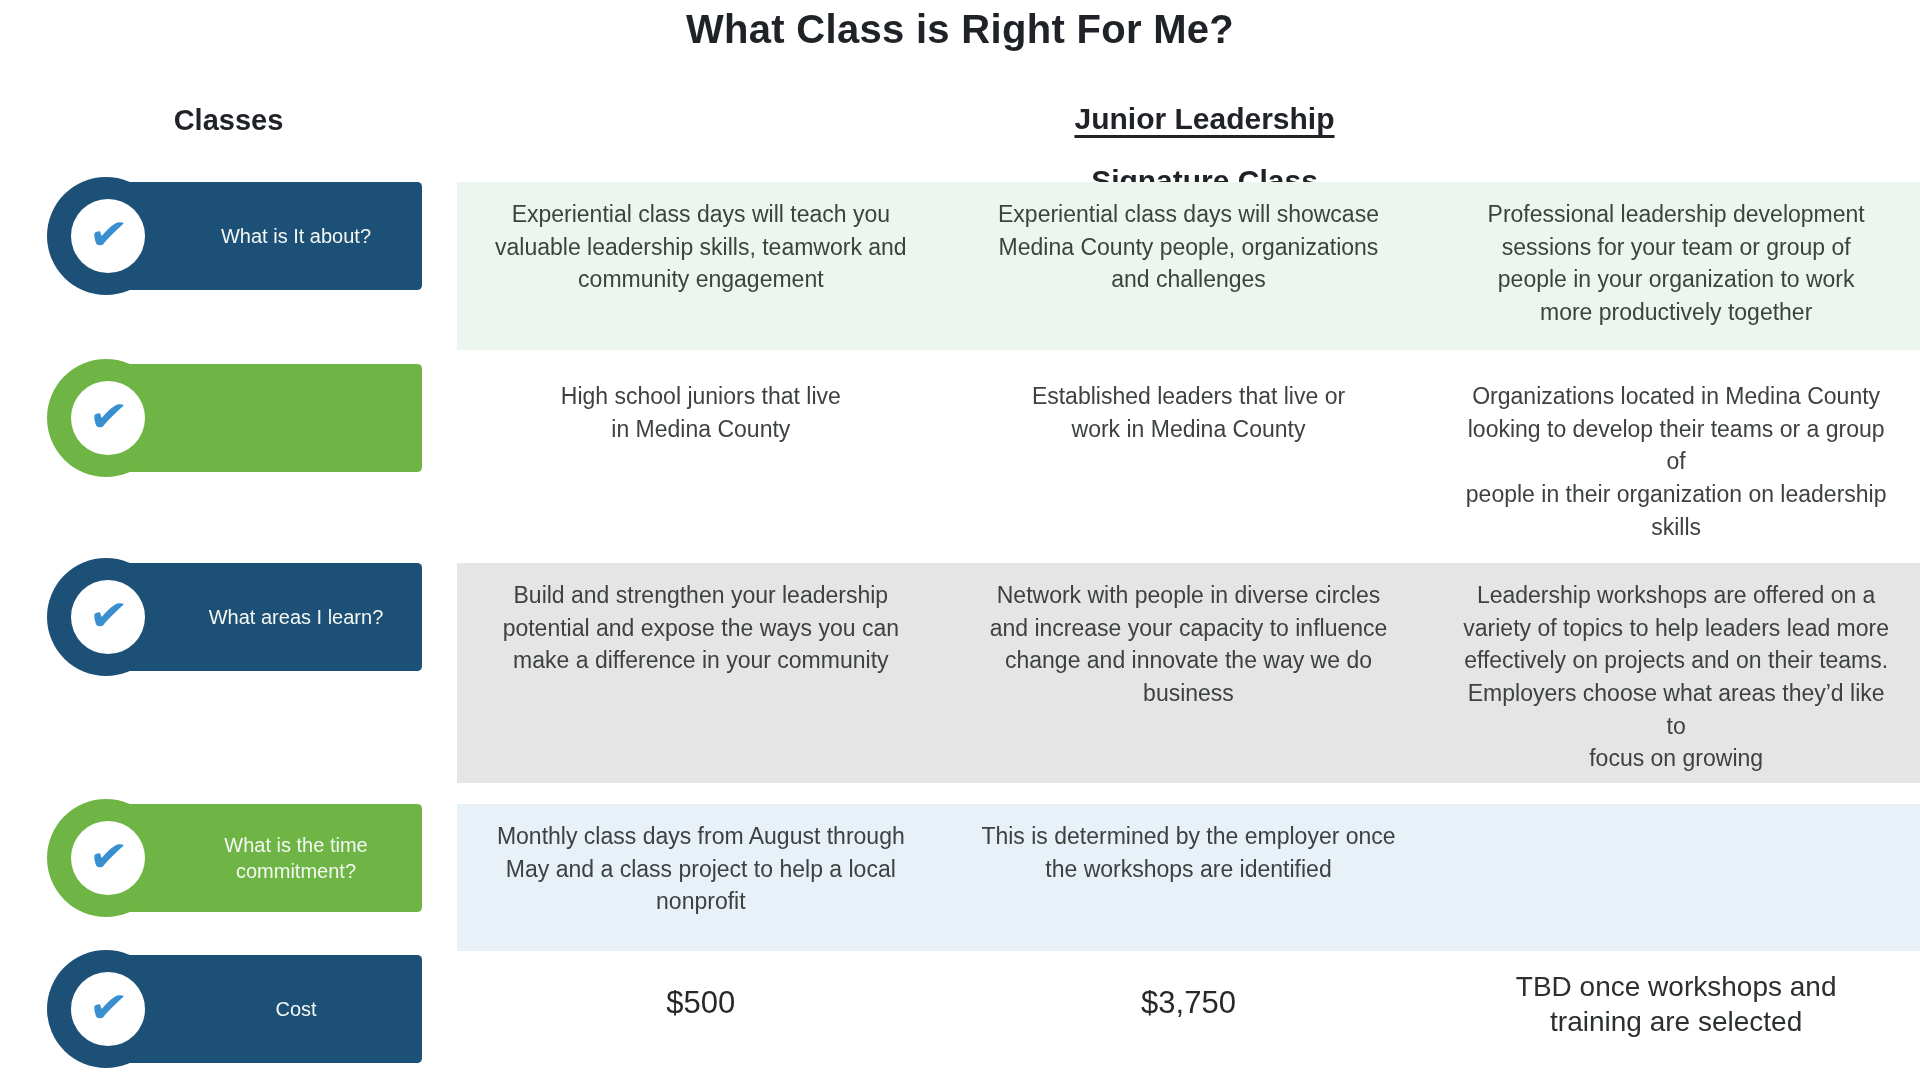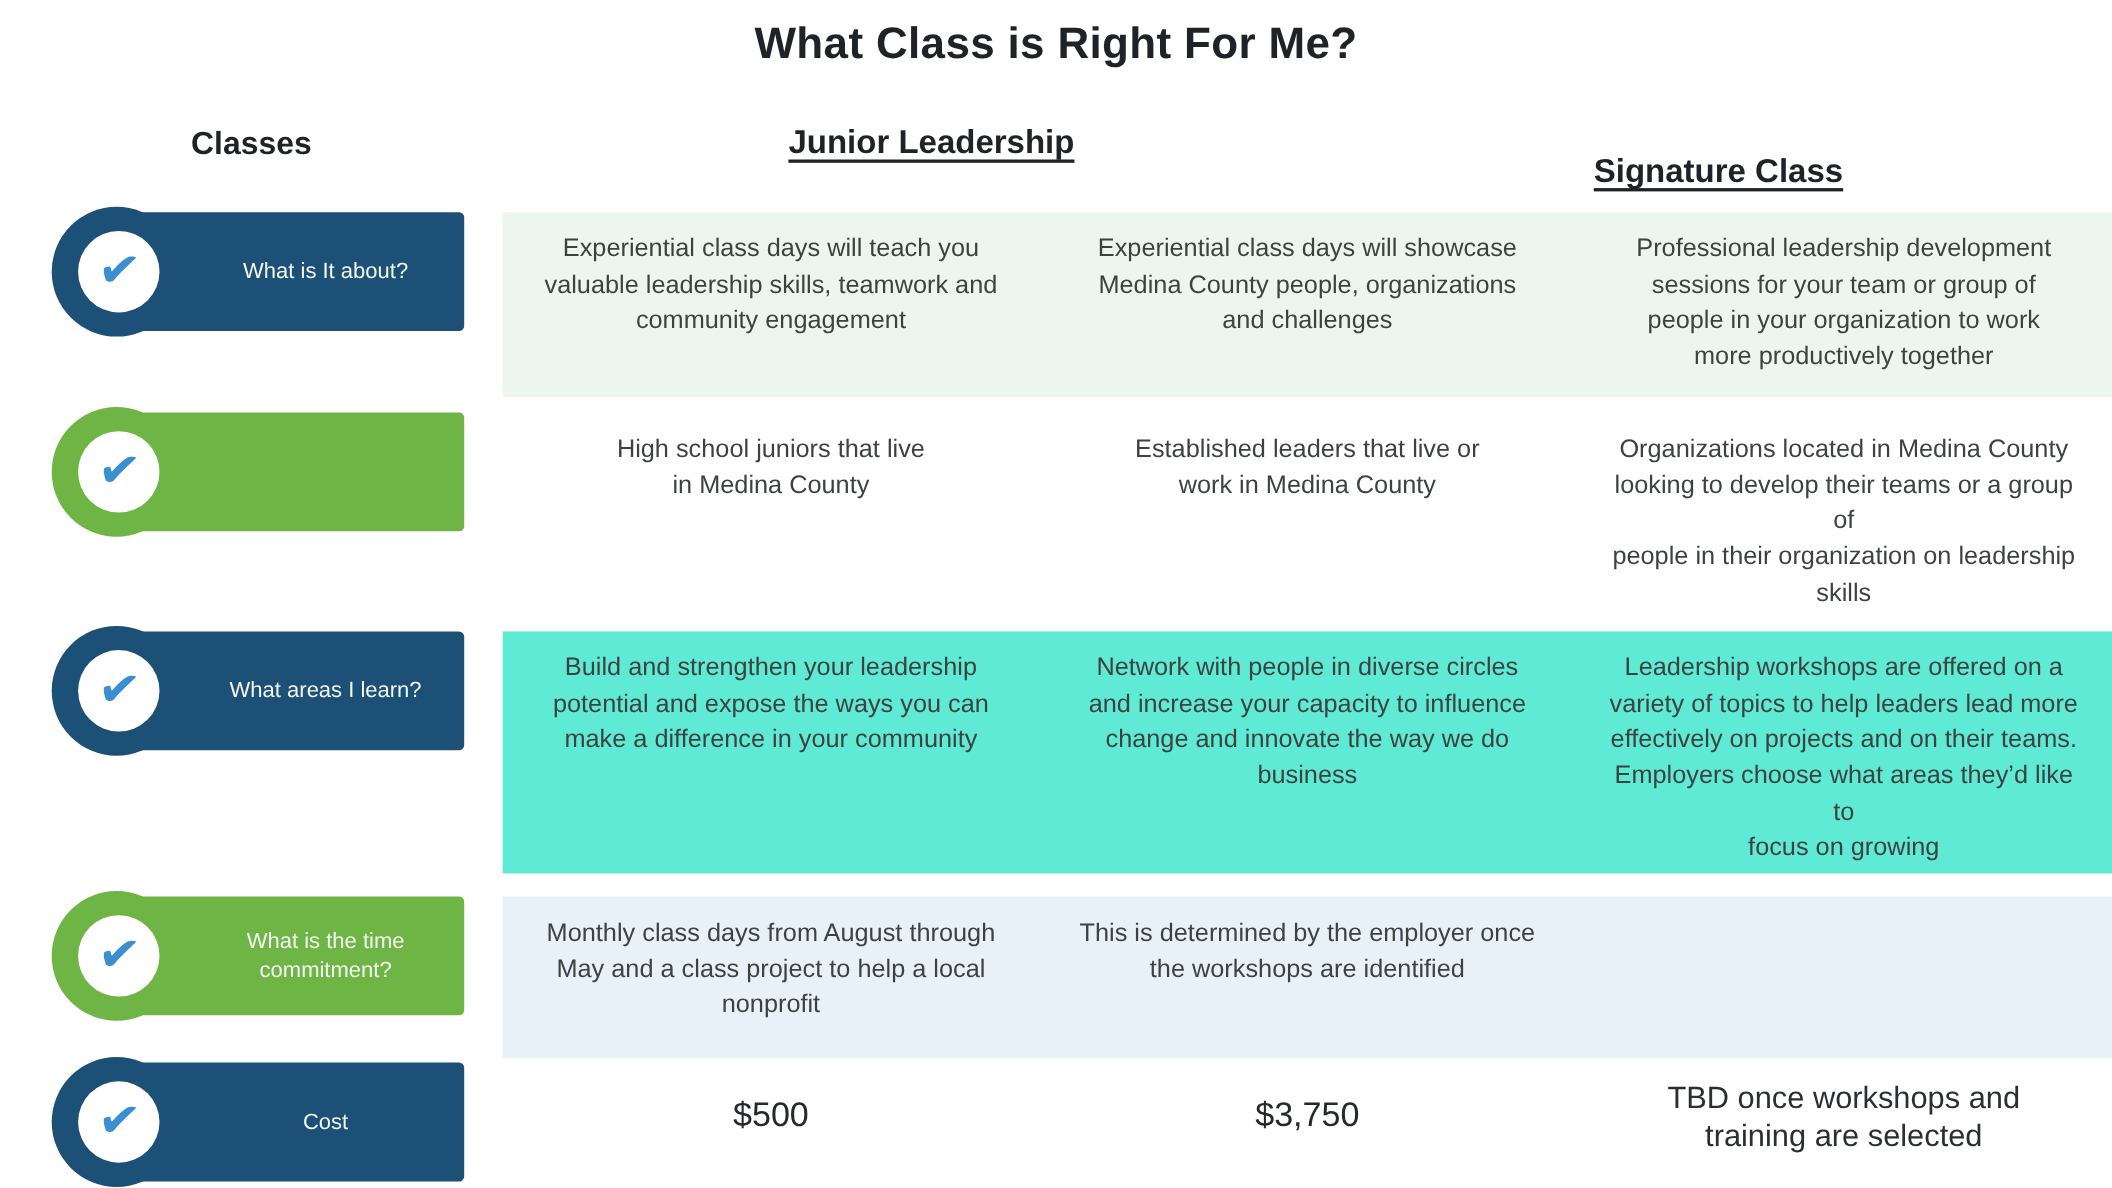--- a/index.html
+++ b/index.html
@@ -10,21 +10,21 @@
     overflow: hidden;
     background: #ffffff;
     font-family: "Liberation Sans", "DejaVu Sans", sans-serif;
   }
   .page {
     position: relative;
     width: 1920px;
     height: 1080px;
   }
   .title {
-    padding-top: 18px;
+    padding-top: 7px;
     text-align: center;
     font-size: 40px;
     font-weight: 700;
     color: #1f2227;
     letter-spacing: 0.3px;
   }
   
   .header-row {
     display: flex;
     margin-top: 48px;
@@ -37,21 +37,21 @@
     flex: none;
     text-align: center;
     font-size: 29px;
     font-weight: 700;
     color: #1f2227;
     padding-top: 4px;
   }
   .col-heads {
     flex: 1;
     display: grid;
-    grid-template-columns: 1fr 1fr;
+    grid-template-columns: 1fr;
   }
   .col-head {
     text-align: center;
     font-size: 30px;
     font-weight: 700;
     color: #1f2227;
     text-decoration: underline;
     text-decoration-thickness: 2.5px;
     text-underline-offset: 6px;
     padding-top: 28px;
@@ -121,21 +121,21 @@
     white-space: pre-line;
   }
 
   .cells {
     flex: 1;
     align-self: stretch;
     display: grid;
     grid-template-columns: 1fr 1fr 1fr;
   }
   .band-mint  .cells { background: #edf6ee; }
-  .band-blue  .cells { background: #5eead4; }
+  .band-blue  .cells { background: #e5e5e5; }
   .band-blue2 .cells { background: #e8f1f8; }
   .band-none  .cells { background: transparent; }
 
   .cell {
     padding: 16px 26px 0 26px;
     box-sizing: border-box;
   }
   .cell-text {
     font-size: 23px;
     line-height: 1.42;

